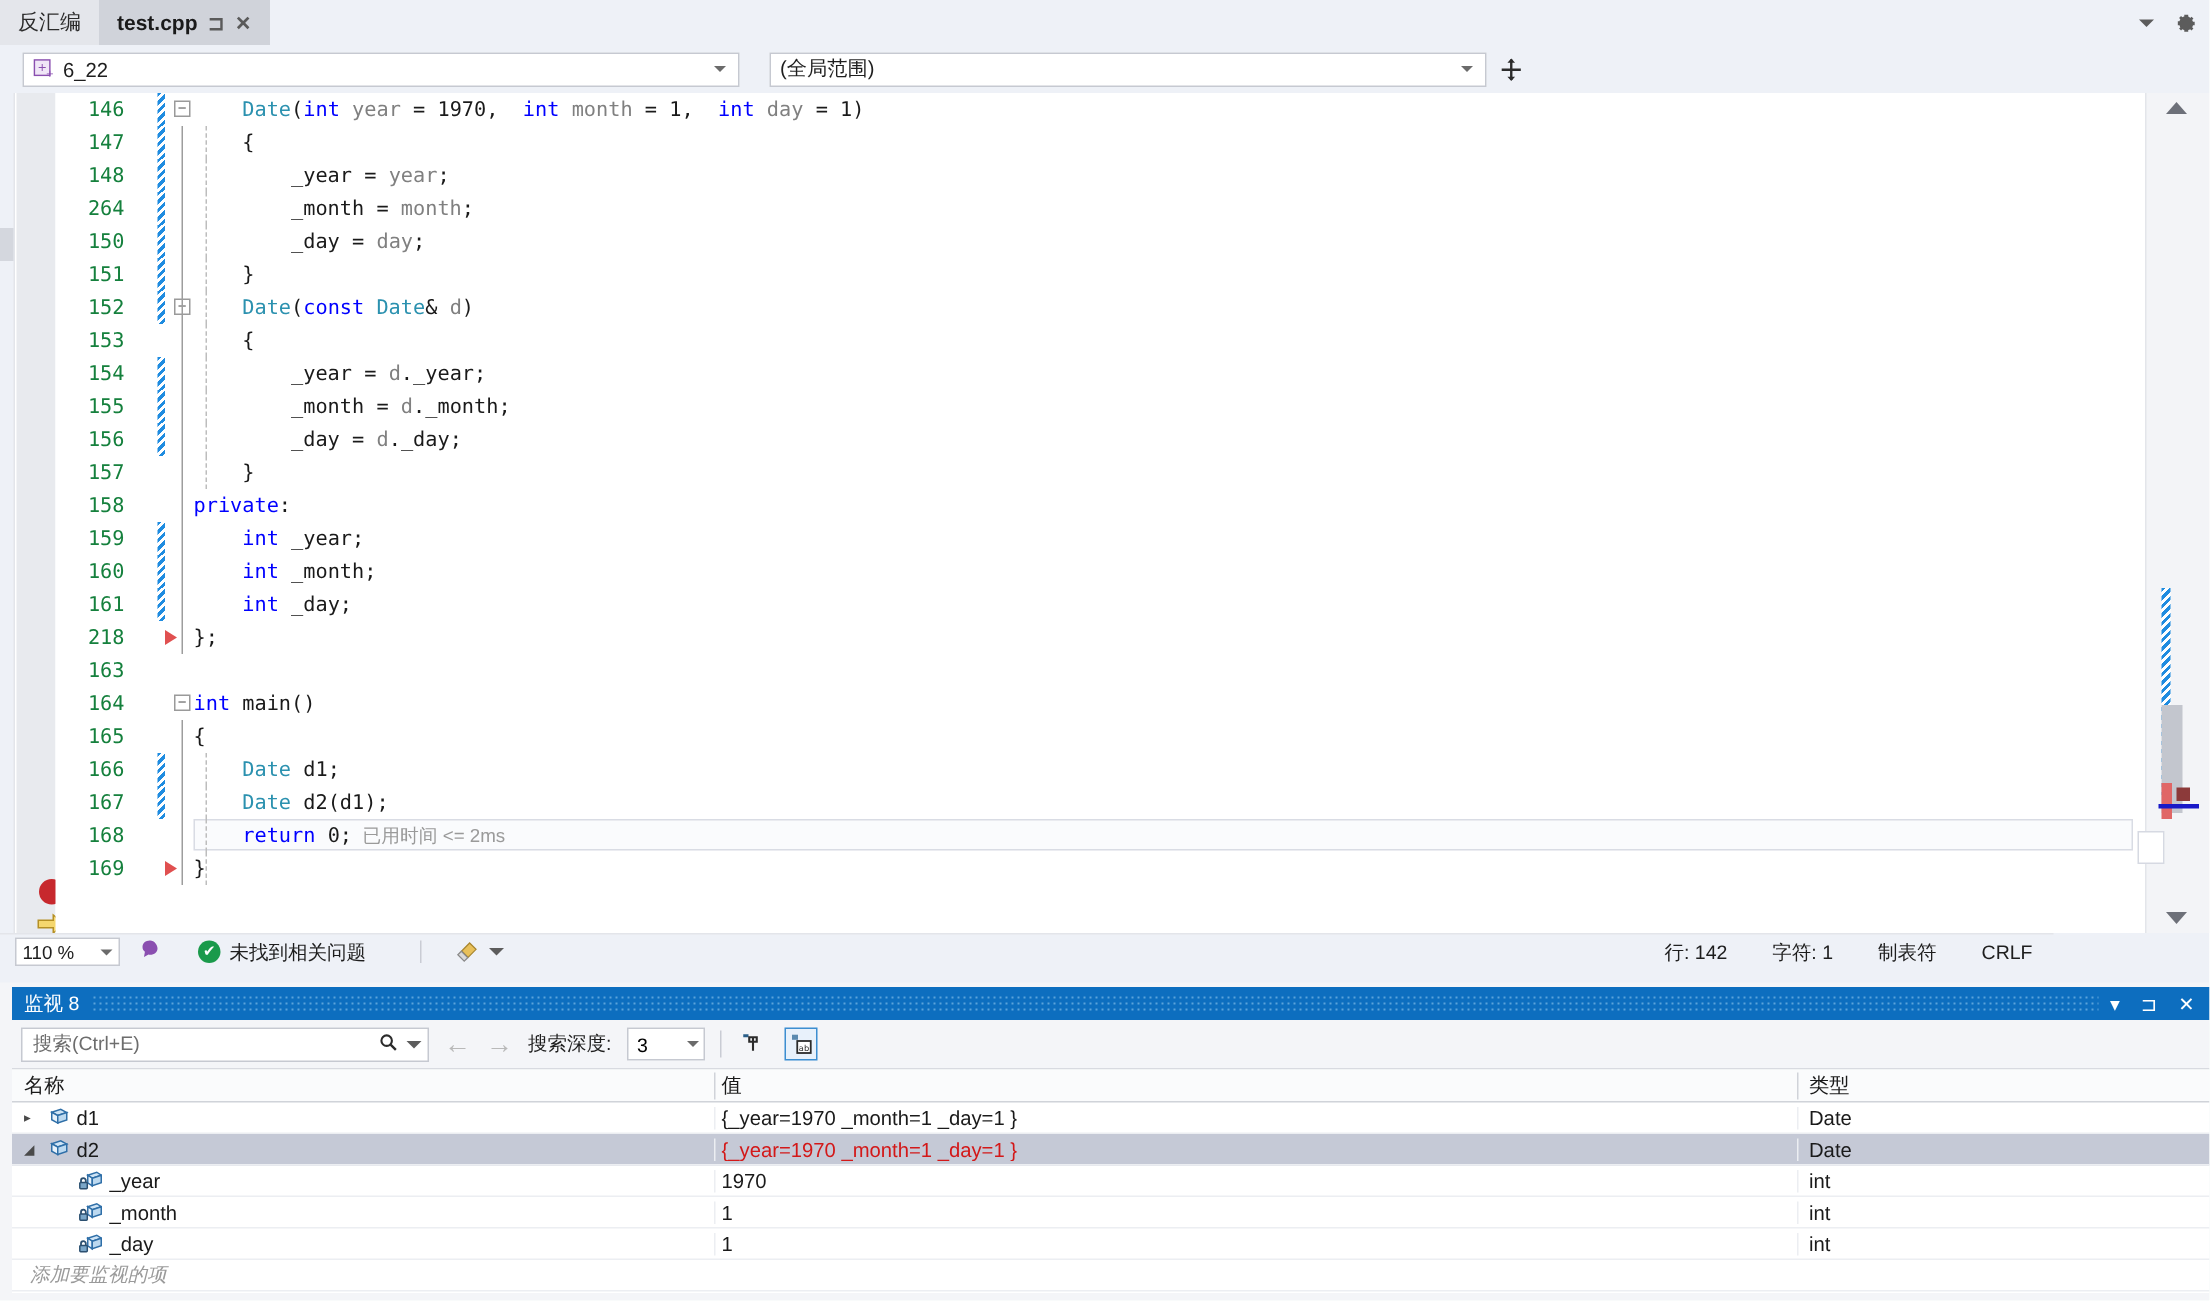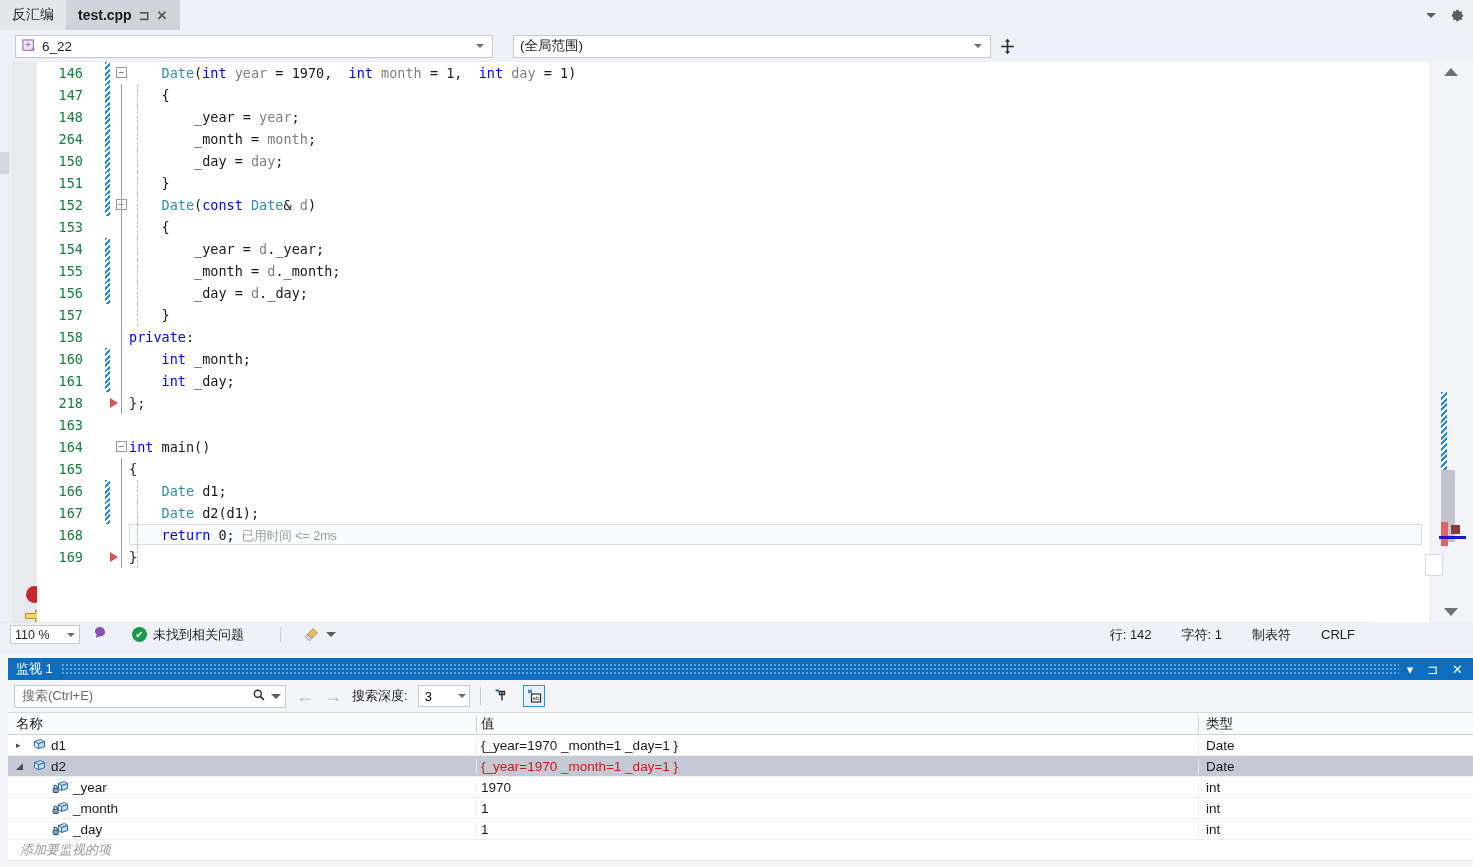--- a/index.html
+++ b/index.html
@@ -262,20 +262,21 @@
         <div class="line"><div class="lnum"><span>264</span></div><div class="chgbar"></div><div class="vsolid" style="left:84px;top:0;height:22px"></div><div class="vline" style="left:100px;top:0;height:22px"></div><div class="codetext">        <span class="ident">_month</span> <span class="pun">=</span> <span class="par">month</span><span class="pun">;</span></div></div>
         <div class="line"><div class="lnum"><span>150</span></div><div class="chgbar"></div><div class="vsolid" style="left:84px;top:0;height:22px"></div><div class="vline" style="left:100px;top:0;height:22px"></div><div class="codetext">        <span class="ident">_day</span> <span class="pun">=</span> <span class="par">day</span><span class="pun">;</span></div></div>
         <div class="line"><div class="lnum"><span>151</span></div><div class="chgbar"></div><div class="vsolid" style="left:84px;top:0;height:22px"></div><div class="vline" style="left:100px;top:0;height:22px"></div><div class="codetext">    <span class="pun">}</span></div></div>
         <div class="line"><div class="lnum"><span>152</span></div><div class="chgbar"></div><div class="fold">−</div><div class="vsolid" style="left:84px;top:0;height:22px"></div><div class="vline" style="left:100px;top:0;height:22px"></div><div class="codetext">    <span class="typ">Date</span><span class="pun">(</span><span class="kw">const</span> <span class="typ">Date</span><span class="pun">&amp;</span> <span class="par">d</span><span class="pun">)</span></div></div>
         <div class="line"><div class="lnum"><span>153</span></div><div class="vsolid" style="left:84px;top:0;height:22px"></div><div class="vline" style="left:100px;top:0;height:22px"></div><div class="codetext">    <span class="pun">{</span></div></div>
         <div class="line"><div class="lnum"><span>154</span></div><div class="chgbar"></div><div class="vsolid" style="left:84px;top:0;height:22px"></div><div class="vline" style="left:100px;top:0;height:22px"></div><div class="codetext">        <span class="ident">_year</span> <span class="pun">=</span> <span class="par">d</span><span class="pun">.</span><span class="ident">_year</span><span class="pun">;</span></div></div>
         <div class="line"><div class="lnum"><span>155</span></div><div class="chgbar"></div><div class="vsolid" style="left:84px;top:0;height:22px"></div><div class="vline" style="left:100px;top:0;height:22px"></div><div class="codetext">        <span class="ident">_month</span> <span class="pun">=</span> <span class="par">d</span><span class="pun">.</span><span class="ident">_month</span><span class="pun">;</span></div></div>
         <div class="line"><div class="lnum"><span>156</span></div><div class="chgbar"></div><div class="vsolid" style="left:84px;top:0;height:22px"></div><div class="vline" style="left:100px;top:0;height:22px"></div><div class="codetext">        <span class="ident">_day</span> <span class="pun">=</span> <span class="par">d</span><span class="pun">.</span><span class="ident">_day</span><span class="pun">;</span></div></div>
         <div class="line"><div class="lnum"><span>157</span></div><div class="vsolid" style="left:84px;top:0;height:22px"></div><div class="vline" style="left:100px;top:0;height:22px"></div><div class="codetext">    <span class="pun">}</span></div></div>
         <div class="line"><div class="lnum"><span>158</span></div><div class="vsolid" style="left:84px;top:0;height:22px"></div><div class="codetext"><span class="kw">private</span><span class="pun">:</span></div></div>
+        <div class="line"><div class="lnum"><span>159</span></div><div class="chgbar"></div><div class="vsolid" style="left:84px;top:0;height:22px"></div><div class="codetext">    <span class="kw">int</span> <span class="ident">_year</span><span class="pun">;</span></div></div>
         <div class="line"><div class="lnum"><span>160</span></div><div class="chgbar"></div><div class="vsolid" style="left:84px;top:0;height:22px"></div><div class="codetext">    <span class="kw">int</span> <span class="ident">_month</span><span class="pun">;</span></div></div>
         <div class="line"><div class="lnum"><span>161</span></div><div class="chgbar"></div><div class="vsolid" style="left:84px;top:0;height:22px"></div><div class="codetext">    <span class="kw">int</span> <span class="ident">_day</span><span class="pun">;</span></div></div>
         <div class="line"><div class="lnum"><span>218</span></div><div class="vsolid" style="left:84px;top:0;height:22px"></div><div class="redtri"></div><div class="codetext"><span class="pun">}</span><span class="pun">;</span></div></div>
         <div class="line"><div class="lnum"><span>163</span></div><div class="codetext"></div></div>
         <div class="line"><div class="lnum"><span>164</span></div><div class="fold">−</div><div class="codetext"><span class="kw">int</span> <span class="ident">main</span><span class="pun">(</span><span class="pun">)</span></div></div>
         <div class="line"><div class="lnum"><span>165</span></div><div class="vsolid" style="left:84px;top:0;height:22px"></div><div class="codetext"><span class="pun">{</span></div></div>
         <div class="line"><div class="lnum"><span>166</span></div><div class="chgbar"></div><div class="vsolid" style="left:84px;top:0;height:22px"></div><div class="vline" style="left:100px;top:0;height:22px"></div><div class="codetext">    <span class="typ">Date</span> <span class="ident">d1</span><span class="pun">;</span></div></div>
         <div class="line"><div class="lnum"><span>167</span></div><div class="chgbar"></div><div class="vsolid" style="left:84px;top:0;height:22px"></div><div class="vline" style="left:100px;top:0;height:22px"></div><div class="codetext">    <span class="typ">Date</span> <span class="ident">d2</span><span class="pun">(</span><span class="ident">d1</span><span class="pun">)</span><span class="pun">;</span></div></div>
         <div class="line"><div class="curline-hl"></div><div class="lnum"><span>168</span></div><div class="vsolid" style="left:84px;top:0;height:22px"></div><div class="vline" style="left:100px;top:0;height:22px"></div><div class="codetext">    <span class="kw">return</span> <span class="num">0</span><span class="pun">;</span><span class="elapsed">  已用时间 &lt;= 2ms</span></div></div>
         <div class="line"><div class="lnum"><span>169</span></div><div class="vsolid" style="left:84px;top:0;height:22px"></div><div class="vline" style="left:100px;top:0;height:22px"></div><div class="redtri"></div><div class="codetext"><span class="pun">}</span></div></div>
@@ -319,21 +320,21 @@
     <div class="sb-right">
       <span>行: 142</span>
       <span>字符: 1</span>
       <span>制表符</span>
       <span>CRLF</span>
     </div>
   </div>
 
   <div class="watch">
     <div class="watch-title">
-      <span>监视 1</span>
+      <span>监视 8</span>
       <span class="dots"></span>
       <span class="wt-btns">
         <span class="b">▾</span>
         <span class="b">⊐</span>
         <span class="b">✕</span>
       </span>
     </div>
 
     <div class="watch-toolbar">
       <div class="searchbox">

